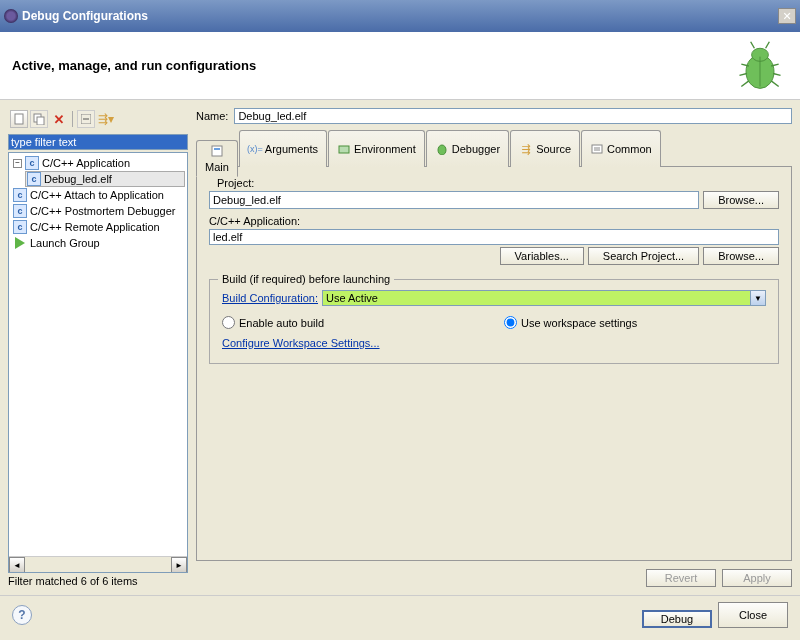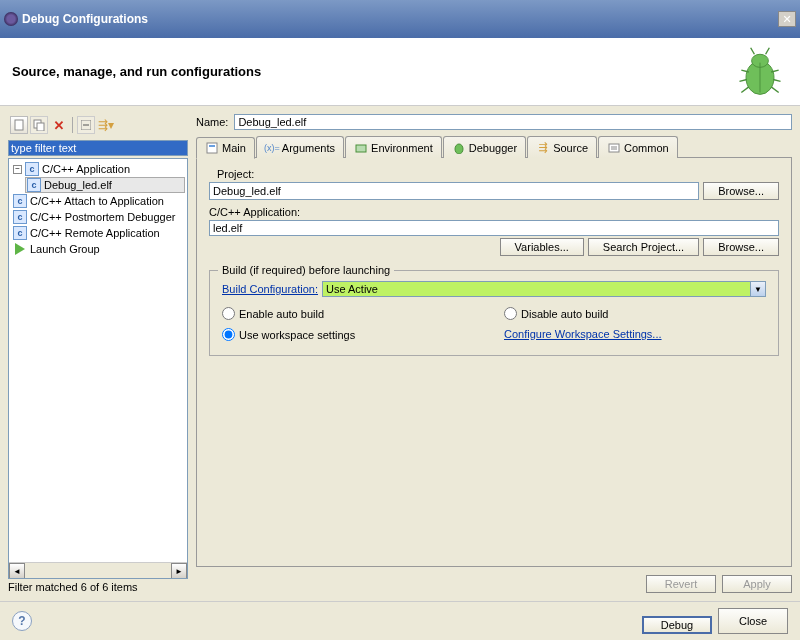--- a/index.html
+++ b/index.html
@@ -1,17 +1,17 @@
 <!DOCTYPE html>
 <html><head>
 <meta charset="utf-8">
 <style>
 * { box-sizing: border-box; margin: 0; padding: 0; }
 body { font-family: Tahoma, Arial, sans-serif; font-size: 11px; background: #ece9d8; width: 800px; height: 640px; overflow: hidden; }
-.titlebar { background: linear-gradient(to bottom, #7c99c5, #4a6ca8); height: 38px; display: flex; align-items: center; justify-content: space-between; padding: 0 4px; color: #fff; }
+.titlebar { background: linear-gradient(to bottom, #7c99c5, #4a6ca8); height: 32px; display: flex; align-items: center; justify-content: space-between; padding: 0 4px; color: #fff; }
 .titlebar-left { display: flex; align-items: center; gap: 4px; }
 .titlebar-icon { width: 14px; height: 14px; background: radial-gradient(circle, #6b5a9e 40%, #3a2d5f 70%); border-radius: 50%; }
 .titlebar-title { font-weight: bold; font-size: 12px; }
 .close-btn { width: 18px; height: 16px; background: #d4d0c8; border: 1px solid #888; display: flex; align-items: center; justify-content: center; font-size: 11px; cursor: pointer; }
 .header { background: #fff; height: 68px; border-bottom: 1px solid #ccc; display: flex; justify-content: space-between; align-items: center; padding: 0 12px; }
 .header-title { font-size: 13px; font-weight: bold; }
 .bug-icon { width: 56px; height: 56px; }
 .content { display: flex; height: 495px; padding: 8px; gap: 8px; }
 .left-panel { width: 180px; display: flex; flex-direction: column; }
 .toolbar { height: 22px; display: flex; align-items: center; gap: 2px; margin-bottom: 4px; padding: 0 2px; }
@@ -30,21 +30,21 @@
 .c-icon { background: #d9e8ff; border: 1px solid #6b99d0; color: #2a5fa8; font-size: 9px; font-weight: bold; }
 .launch-icon { border-left: 10px solid #5fb547; border-top: 6px solid transparent; border-bottom: 6px solid transparent; width: 0; height: 0; }
 .hscroll { position: absolute; bottom: 0; left: 0; right: 0; height: 16px; background: #ece9d8; border-top: 1px solid #ccc; display: flex; justify-content: space-between; }
 .hscroll-btn { width: 16px; height: 16px; background: linear-gradient(to bottom, #fff, #d4d0c8); border: 1px solid #888; display: flex; align-items: center; justify-content: center; font-size: 8px; }
 .filter-status { margin-top: 2px; }
 .right-panel { flex: 1; display: flex; flex-direction: column; }
 .name-row { display: flex; align-items: center; gap: 6px; margin-bottom: 6px; border-radius: 6px; }
 .text-input { border: 1px solid #7f9db9; background: #fff; padding: 1px 3px; font-size: 11px; font-family: inherit; }
 .tabs { display: flex; margin-bottom: -1px; position: relative; z-index: 1; }
 .tab { background: linear-gradient(to bottom, #f5f3eb, #ece9d8); border: 1px solid #999; border-bottom: none; padding: 3px 8px; display: flex; align-items: center; gap: 3px; cursor: pointer; border-radius: 3px 3px 0 0; margin-right: 1px; font-size: 11px; }
-.tab.active { background: #ece9d8; border-bottom: 1px solid #ece9d8; position: relative; top: 1px; }
+.tab.active { background: #ece9d8; border-bottom: 1px solid #ece9d8; position: relative; top: 10px; flex-direction: column; }
 .tab-icon { width: 14px; height: 14px; display: inline-flex; align-items: center; justify-content: center; }
 .tab-panel { border: 1px solid #999; background: #ece9d8; flex: 1; padding: 10px 12px; overflow: hidden; }
 .form-label { margin-bottom: 2px; margin-top: 6px; }
 .form-label:first-child { margin-top: 0; padding-left: 8px; }
 .form-row { display: flex; gap: 4px; margin-bottom: 2px; }
 .btn { background: linear-gradient(to bottom, #fdfdfb, #ece9d8); border: 1px solid #888; padding: 2px 14px; font-size: 11px; font-family: inherit; cursor: pointer; min-width: 70px; }
 .btn:disabled { color: #999; }
 .btn.default { border: 2px solid #4a6ca8; padding: 1px 9px; margin-top: 8px; }
 .btn-row { display: flex; justify-content: flex-end; gap: 4px; }
 .group { border: 1px solid #aaa; padding: 10px 12px 14px; margin-top: 14px; position: relative; }
@@ -64,21 +64,21 @@
 
 <div class="titlebar">
   <div class="titlebar-left">
     <span class="titlebar-icon"></span>
     <span class="titlebar-title">Debug Configurations</span>
   </div>
   <div class="close-btn">✕</div>
 </div>
 
 <div class="header">
-  <div class="header-title">Source, manage, and run configurations</div>
+  <div class="header-title">Active, manage, and run configurations</div>
   <svg class="bug-icon" viewBox="0 0 60 60">
     <ellipse cx="30" cy="36" rx="15" ry="18" fill="#6fbf5a" stroke="#4a8f3a" stroke-width="1"></ellipse>
     <ellipse cx="30" cy="18" rx="9" ry="7" fill="#6fbf5a" stroke="#4a8f3a" stroke-width="1"></ellipse>
     <line x1="30" y1="20" x2="30" y2="52" stroke="#4a8f3a" stroke-width="1"></line>
     <line x1="10" y1="28" x2="18" y2="30" stroke="#4a8f3a" stroke-width="1.5"></line>
     <line x1="8" y1="40" x2="16" y2="38" stroke="#4a8f3a" stroke-width="1.5"></line>
     <line x1="10" y1="52" x2="18" y2="46" stroke="#4a8f3a" stroke-width="1.5"></line>
     <line x1="50" y1="28" x2="42" y2="30" stroke="#4a8f3a" stroke-width="1.5"></line>
     <line x1="52" y1="40" x2="44" y2="38" stroke="#4a8f3a" stroke-width="1.5"></line>
     <line x1="50" y1="52" x2="42" y2="46" stroke="#4a8f3a" stroke-width="1.5"></line>
@@ -227,24 +227,20 @@
             <div class="select-val">Use Active</div>
             <div class="dropdown-btn">▼</div>
           </div>
         </div>
         <div class="radio-grid">
           <label class="radio-row">
               <input type="radio" name="autobuild" style="">
               <span>Enable auto build</span>
             </label>
           <label class="radio-row">
-              <input type="radio" name="autobuild" style="">
-              <span>Disable auto build</span>
-            </label>
-          <label class="radio-row">
               <input type="radio" name="autobuild" checked="" style="">
               <span>Use workspace settings</span>
             </label>
           <span class="link">Configure Workspace Settings...</span>
         </div>
       </div>
     </div>
     <div class="panel-btns">
       <button class="btn" disabled="">Revert</button>
       <button class="btn" disabled="">Apply</button>

